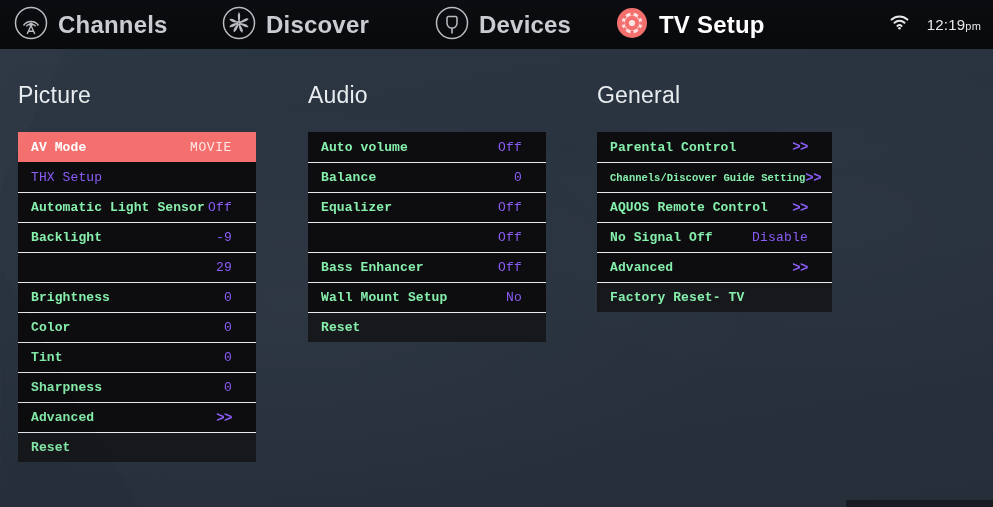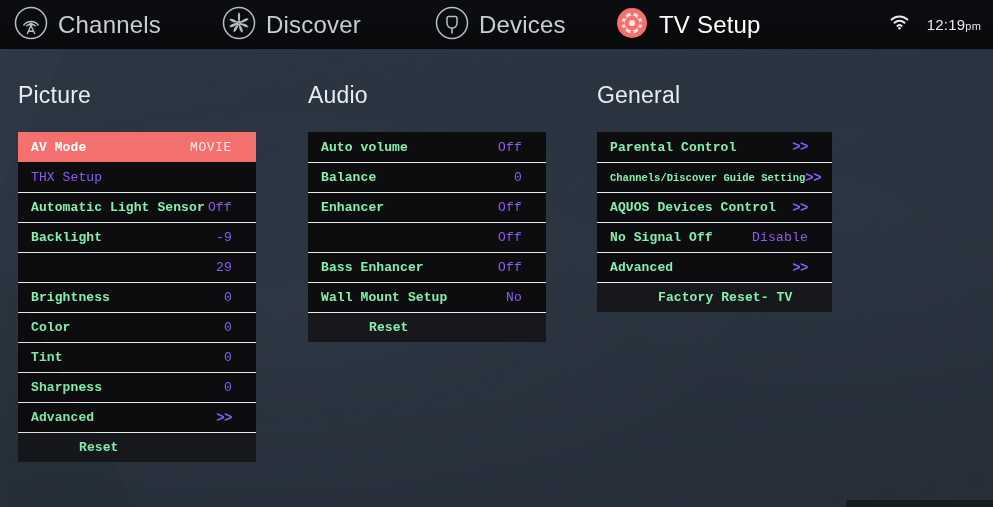--- a/index.html
+++ b/index.html
@@ -33,21 +33,21 @@
     position:absolute; left:0; top:0; width:993px; height:49px;
     background:linear-gradient(180deg,#0c0d10 0%, #08090b 100%);
     z-index:5;
   }
   .nav-item{
     position:absolute; top:0; height:49px;
     display:flex; align-items:center; gap:10px;
   }
   .nav-icon{ display:block; flex:0 0 auto; }
   .nav-label{
-    font-size:24px; font-weight:400; color:#c9ccd0;
+    font-size:24px; font-weight:700; color:#c9ccd0;
     letter-spacing:.2px; white-space:nowrap;
   }
   .nav-item.active .nav-label{ color:#ffffff; }
 
   .status{
     position:absolute; right:12px; top:0; height:49px;
     display:flex; align-items:center; gap:18px;
   }
   .clock{ font-size:15px; color:#e6e8ea; font-weight:500; letter-spacing:.2px; }
   .clock .ampm{ font-size:11px; }
@@ -90,21 +90,21 @@
 
   
   .row.dim{ border-top:none; }
   .row.dim .label{ color:#8b5cf6; font-weight:400; }
 
   
   .row .label.small{ font-size:10.5px; font-weight:700; letter-spacing:0; }
 
   
   .row.reset{ background:#17181c; }
-  .row.reset .label{ font-weight:700;margin-left:48px; }
+  .row.reset .label{ font-weight:700; }
 
   
   .bottom-strip{
     position:absolute; left:846px; bottom:0; width:147px; height:7px;
     background:#14191f; opacity:.85;
   }
 </style>
 </head>
 <body>
 
@@ -244,21 +244,21 @@
     <div class="list" style="margin-top:23px;" id="list-audio">
         <div class="row">
           <span class="label">Auto volume</span>
           <span class="value">Off</span>
         </div>
         <div class="row">
           <span class="label">Balance</span>
           <span class="value">0</span>
         </div>
         <div class="row">
-          <span class="label">Enhancer</span>
+          <span class="label">Equalizer</span>
           <span class="value">Off</span>
         </div>
         <div class="row">
           <span class="value">Off</span>
         </div>
         <div class="row">
           <span class="label">Bass Enhancer</span>
           <span class="value">Off</span>
         </div>
         <div class="row">
@@ -276,21 +276,21 @@
     <div class="list" style="margin-top:23px;" id="list-general">
         <div class="row">
           <span class="label">Parental Control</span>
           <span class="value chev">&gt;&gt;</span>
         </div>
         <div class="row">
           <span class="label small">Channels/Discover Guide Setting</span>
           <span class="value chev">&gt;&gt;</span>
         </div>
         <div class="row">
-          <span class="label">AQUOS Devices Control</span>
+          <span class="label">AQUOS Remote Control</span>
           <span class="value chev">&gt;&gt;</span>
         </div>
         <div class="row">
           <span class="label">No Signal Off</span>
           <span class="value">Disable</span>
         </div>
         <div class="row">
           <span class="label">Advanced</span>
           <span class="value chev">&gt;&gt;</span>
         </div>

